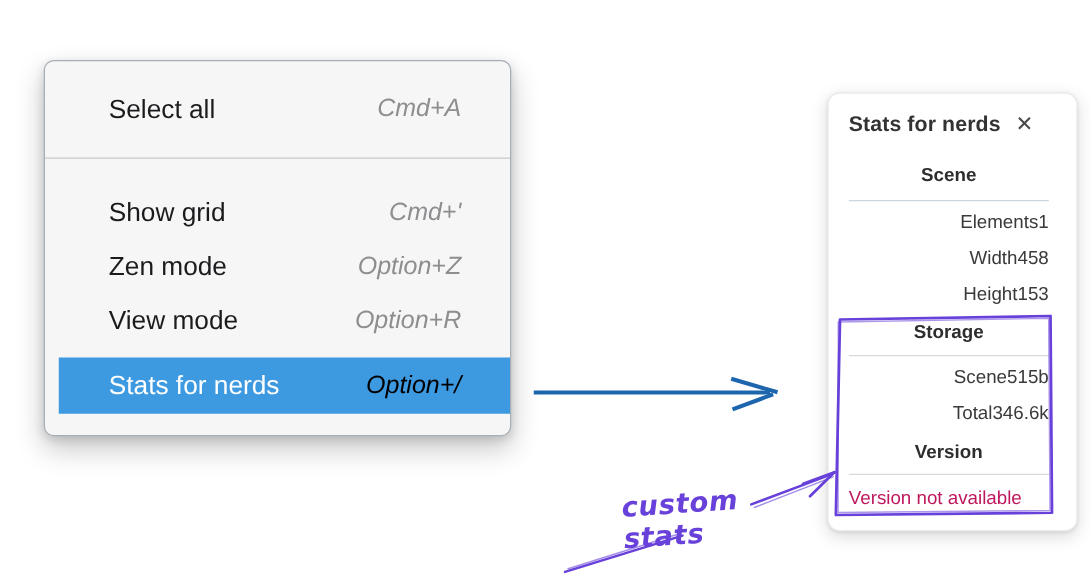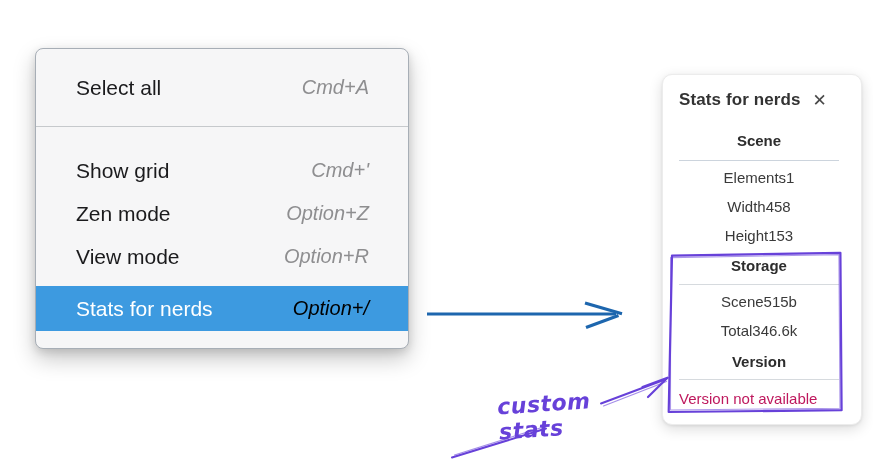--- a/index.html
+++ b/index.html
@@ -24,21 +24,21 @@
     box-shadow:0 10px 22px rgba(0,0,0,.22), 0 3px 8px rgba(0,0,0,.12);
     overflow:hidden;
     font-size:21px;color:#1b1b1d;
     z-index:1;
   }
   .menu-sec1{padding:17px 0;}
   .menu-divider{height:0;border-top:1px solid #c6c9cc;}
   .menu-sec2{padding:22px 0 16px;text-align:center;}
   .menu-item{
     height:43px;display:flex;align-items:center;justify-content:space-between;
-    padding:0 39px 0 40px;cursor:default;
+    padding:0 39px 0 40px;cursor:default;margin-left:11px;
   }
   .mi-shortcut{color:#8e8e90;font-size:20px;font-style:italic;}
   .menu-item.highlighted{
     background:var(--hl);color:#ffffff;height:45px;margin-top:8px;
   }
   .menu-item.highlighted .mi-shortcut{color:#000000;}
 
   
   .stats{
     position:absolute;left:662px;top:74px;width:200px;height:351px;
@@ -56,21 +56,21 @@
   .close-btn{
     margin-left:12px;font-size:17px;color:#4a4a4a;line-height:1;cursor:pointer;
     font-family:"DejaVu Sans", sans-serif;
   }
   .sec-heading{text-align:center;font-weight:bold;color:#2d2d2d;line-height:21px;margin-top:17px;}
   .sec-heading.storage{margin-top:5px;}
   .sec-heading.version{margin-top:6px;}
   .sec-hr{border:none;border-top:1px solid #ccd4dd;margin:9px 0 2px;}
   .sec-hr.gray{border-top-color:#d6dade;margin-top:8px;}
   .sec-hr.version{margin-top:7px;}
-  .stat-row{display:flex;justify-content:center;line-height:29px;}
+  .stat-row{display:flex;justify-content:flex-end;line-height:29px;}
   .stat-value{text-align:right;}
   .stats-note{line-height:29px;margin-top:4px;color:#be185d;}
 
   
   .overlay{
     position:absolute;left:0;top:0;width:873px;height:461px;
     pointer-events:none;z-index:5;
   }
   .overlay .blue-stroke{stroke:var(--blue);fill:none;}
   .overlay .violet-stroke{stroke:var(--violet);fill:none;}

